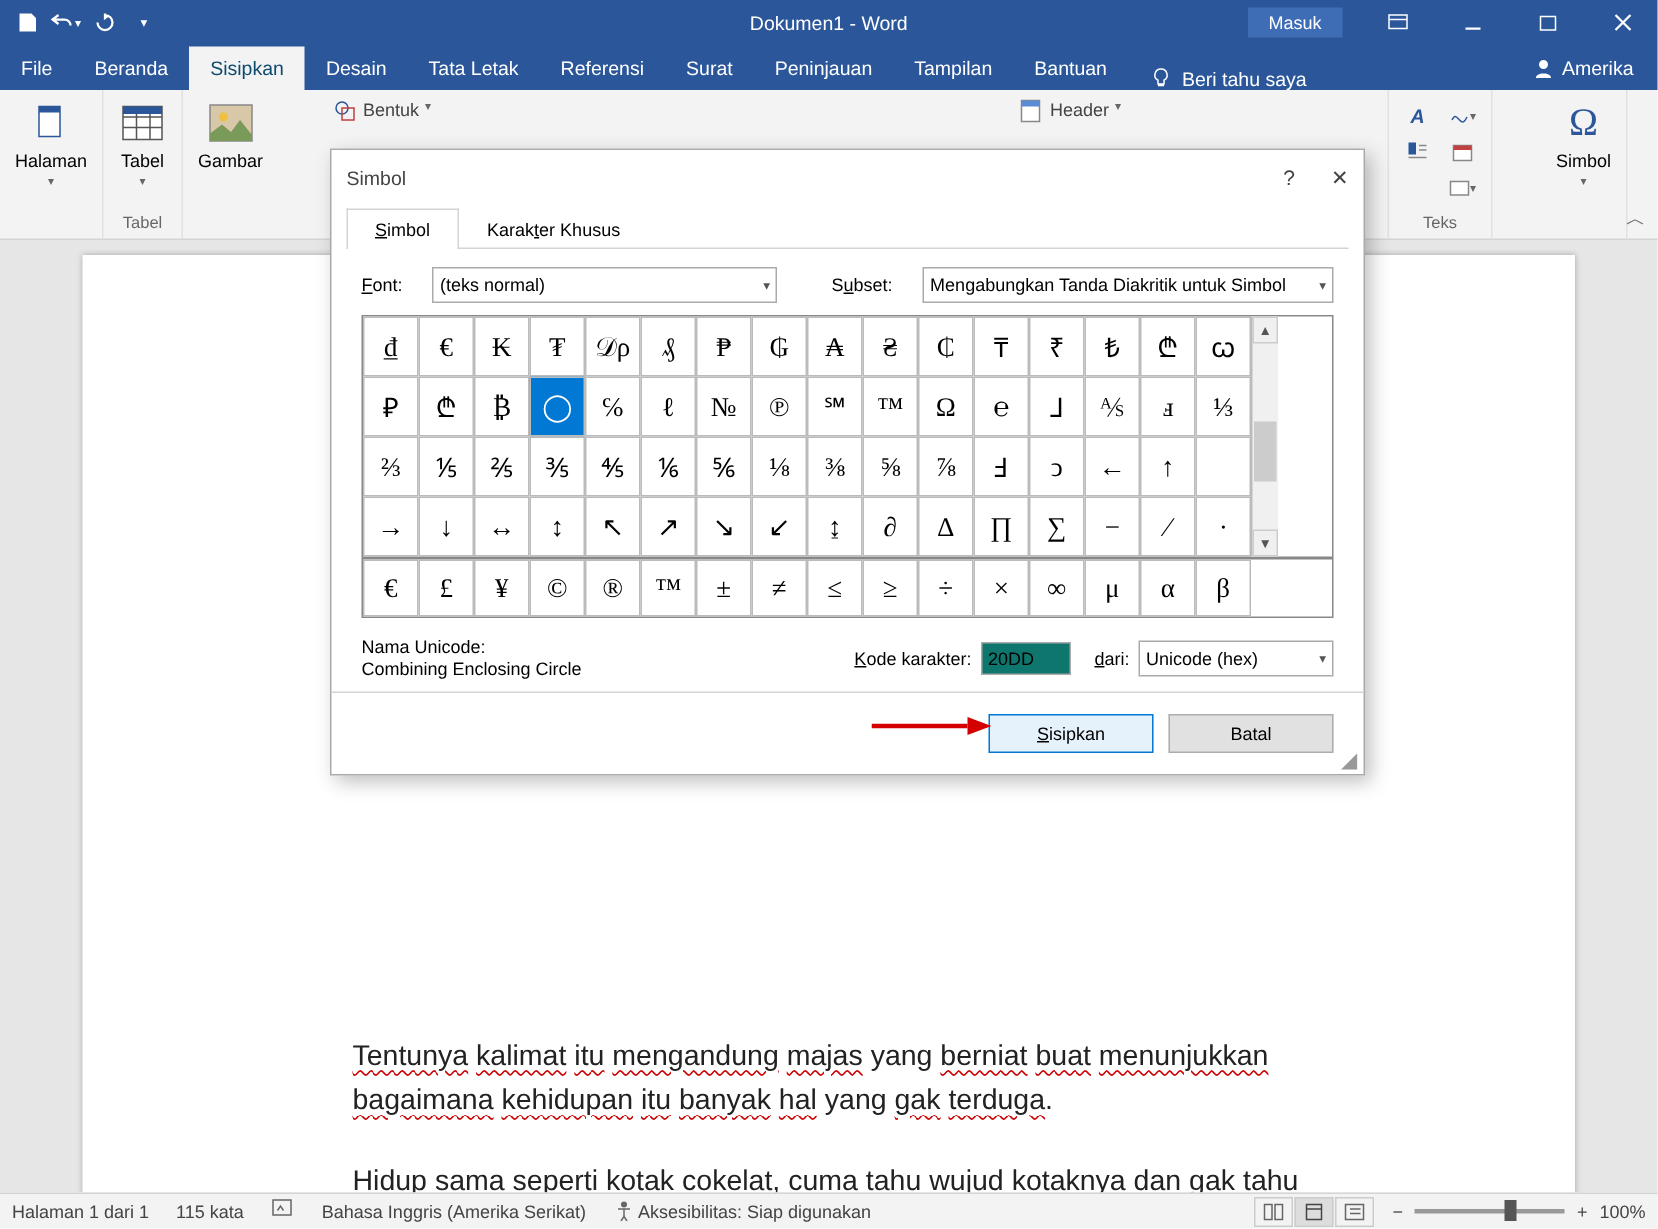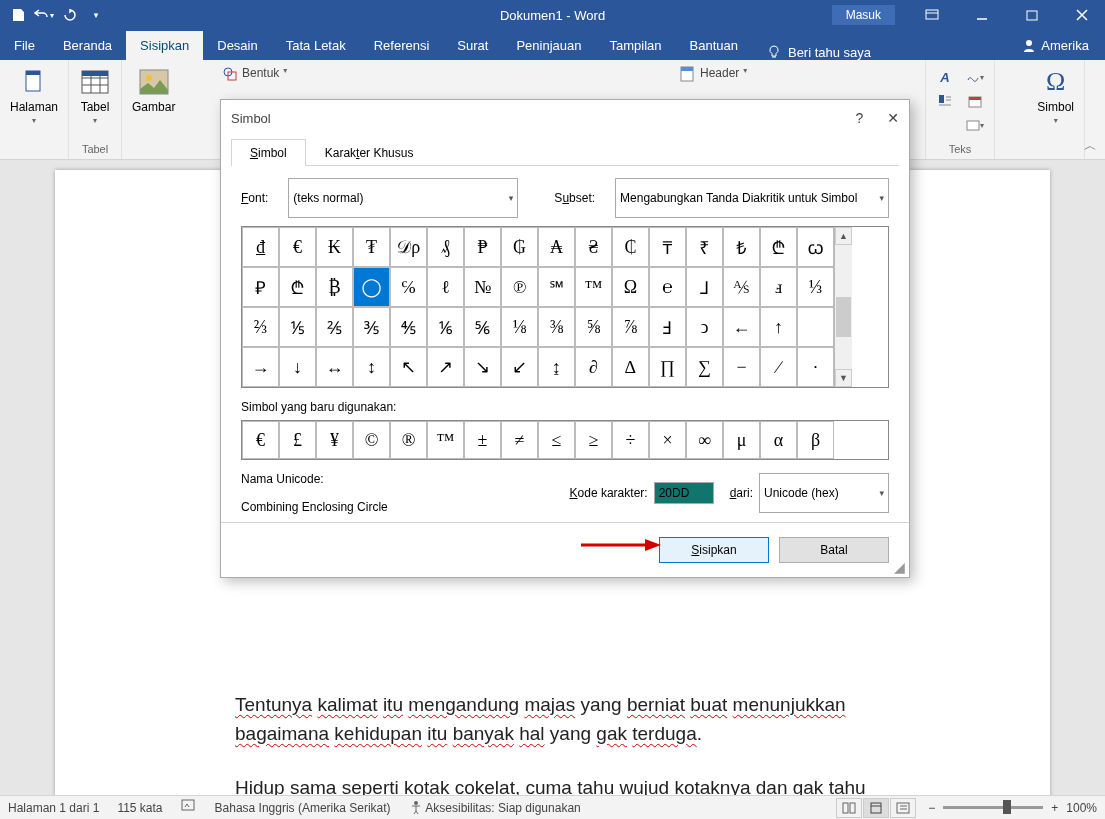--- a/index.html
+++ b/index.html
@@ -52,38 +52,38 @@
 
 .dialog { position: absolute; left: 220px; top: 99px; width: 690px; background: #fff; border: 1px solid #aaa; box-shadow: 4px 4px 12px rgba(0,0,0,0.25); z-index: 50; }
 .dialog-titlebar { height: 36px; display: flex; align-items: center; padding: 0 10px; font-size: 13px; color: #444; }
 .dialog-titlebar .right-ctrls { margin-left: auto; display: flex; gap: 24px; align-items: center; }
 .dialog-titlebar .right-ctrls span { cursor: pointer; font-size: 14px; }
 .dialog-tabs { display: flex; border-bottom: 1px solid #d4d4d4; margin: 2px 10px 0; }
 .dialog-tabs .dtab { padding: 6px 18px; font-size: 12px; cursor: pointer; border: 1px solid transparent; border-bottom: none; position: relative; top: 1px; }
 .dialog-tabs .dtab.active { border-color: #d4d4d4; background: #fff; }
 .dialog-body { padding: 12px 20px 8px; }
 .dlg-row { display: flex; align-items: center; gap: 20px; margin-bottom: 8px; font-size: 12px; }
-.sel { border: 1px solid #aaa; height: 40px; background: #fff; padding: 2px 4px; font-size: 12px; display:flex; align-items:center; justify-content:space-between; }
+.sel { border: 1px solid #aaa; height: 24px; background: #fff; padding: 2px 4px; font-size: 12px; display:flex; align-items:center; justify-content:space-between; }
 .sel .arr { font-size:9px; color:#555; }
 
 
 .symgrid-wrap { border: 1px solid #888; display: flex; }
 .symgrid { display: grid; grid-template-columns: repeat(16, 37px); }
 .symcell { height: 40px; border: 1px solid #bbb; display: flex; align-items: center; justify-content: center; font-size: 18px; font-family: "Times New Roman", serif; cursor: pointer; }
 .symcell.sel { background: #0078d4; color: #fff; }
 .symscroll { width: 18px; background: #f0f0f0; border-left: 1px solid #bbb; position: relative; }
 .symscroll .ar { height: 18px; display:flex; align-items:center; justify-content:center; font-size:9px; color:#555; border:1px solid #ccc; }
 .symscroll .thumb { position: absolute; top: 70px; left:1px; right:1px; height: 40px; background: #ccc; }
 
 .recent-label { margin: 12px 0 6px; font-size: 12px; }
 .recentgrid { display: grid; grid-template-columns: repeat(16, 37px); border: 1px solid #888; }
 .recentgrid .symcell { height: 38px; }
 
 .uniname-row { display: flex; justify-content: space-between; margin-top: 12px; font-size: 12px; }
-.uniname-col { display: flex; flex-direction: column; gap: 14px; }
+.uniname-col { display: flex; flex-direction: column; gap: 1px; }
 .inline-row { display: flex; align-items: center; gap: 6px; }
 .txtin { border: 1px solid #aaa; height: 22px; padding: 0 4px; font-size: 12px; background: #0f766e; display:flex; align-items:center; }
 
 .btn-row { display: flex; gap: 10px; align-items: center; margin-top: 12px; font-size: 12px; }
 .dbtn { border: 1px solid #adadad; background: #e1e1e1; padding: 5px 14px; cursor: pointer; font-size: 12px; }
 
 .dialog-footer { border-top: 1px solid #d4d4d4; padding: 14px 20px; display: flex; justify-content: flex-end; gap: 10px; align-items: center; position: relative; }
 .fbtn { width: 110px; height: 26px; border: 1px solid #adadad; background: #e1e1e1; cursor: pointer; font-size: 12px; display:flex; align-items:center; justify-content:center; }
 .fbtn.def { background: #e5f1fb; border-color: #0078d4; }
 .resize-grip { position: absolute; right: 3px; bottom: 3px; width: 12px; height: 12px; color:#999; font-size:14px; line-height:10px; }
@@ -433,21 +433,20 @@
           <div class="symcell">∕</div>
           <div class="symcell">∙</div>
         </div>
       <div class="symscroll">
         <div class="ar">▲</div>
         <div class="thumb"></div>
         <div class="ar" style="position:absolute;bottom:0;left:0;right:0">▼</div>
       </div>
     </div>
 
-    <div class="recent-label">Simbol yang baru digunakan:</div>
     <div class="recentgrid" id="recentgrid">
         <div class="symcell">€</div>
         <div class="symcell">£</div>
         <div class="symcell">¥</div>
         <div class="symcell">©</div>
         <div class="symcell">®</div>
         <div class="symcell">™</div>
         <div class="symcell">±</div>
         <div class="symcell">≠</div>
         <div class="symcell">≤</div>

